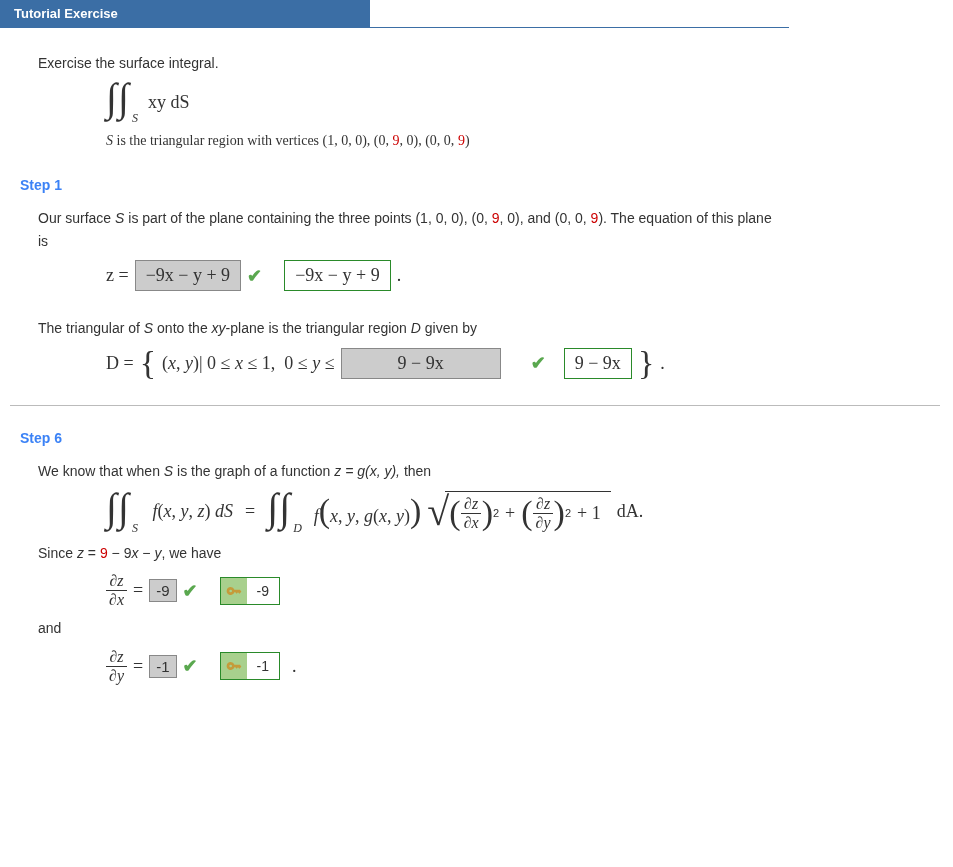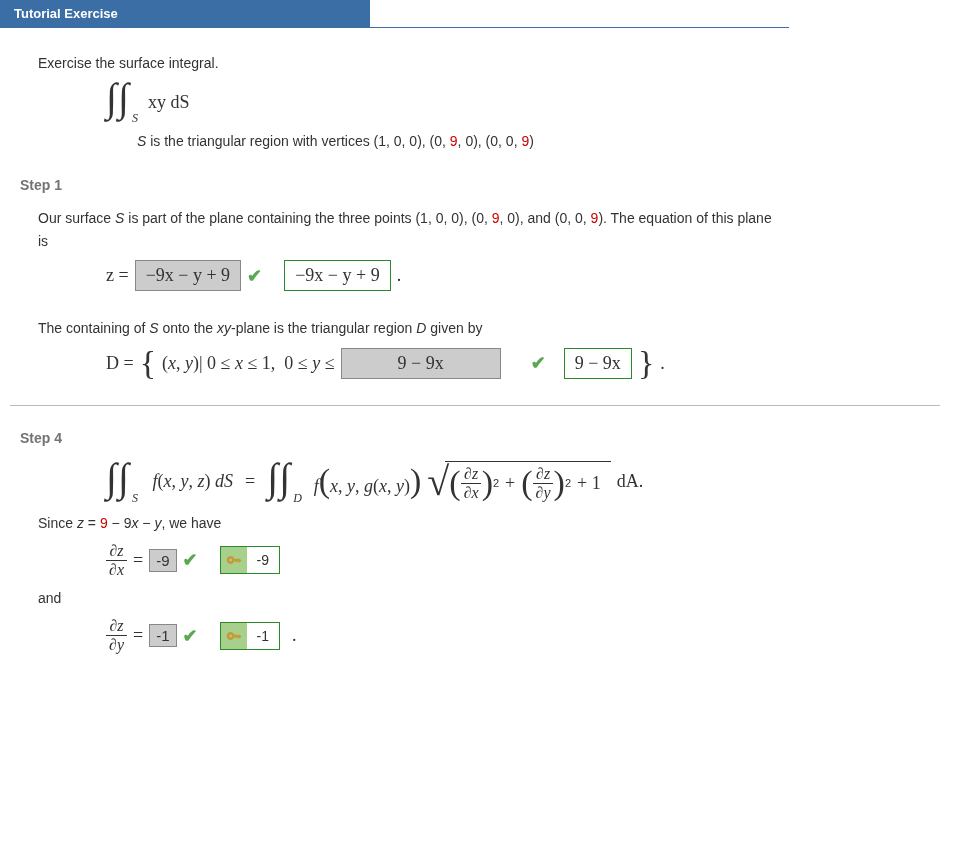--- a/index.html
+++ b/index.html
@@ -22,21 +22,21 @@
     color: #fff;
     font-weight: bold;
     padding: 6px 14px;
     font-size: 13px;
     width: 370px;
   }
   .content { padding: 18px 10px 10px 38px; }
   .problem-statement { margin-bottom: 28px; }
   .indented { margin-left: 68px; margin-top: 6px; margin-bottom: 6px; }
   .step-header {
-    color: #737373;
+    color: #3b82f6;
     font-weight: bold;
     margin: 24px 0 14px -18px;
     font-size: 14px;
   }
   .red { color: #c00; }
   .italic { font-style: italic; }
   .hr { border: none; border-top: 1px solid #bbb; margin: 26px 0 24px -28px; width: 930px; }
   .eq-line { display: flex; align-items: center; flex-wrap: wrap; gap: 6px; margin: 8px 0 8px 68px; }
   .answer-box {
     display: inline-flex; align-items: center; justify-content: center;
@@ -101,21 +101,21 @@
       <div class="indented">
         <span class="integral-block">
           <span class="dbl-int">
             <span class="int-sym i1">∫</span>
               <span class="int-sym i2">∫</span>
             <span class="int-sub">S</span>
           </span>
           <span class="math">xy dS</span>
         </span>
       </div>
-      <div class="indented" style="margin-left:99px;">
+      <div class="indented" style="margin-left:68px;font-family:Liberation Serif, serif;">
         <span class="italic">S</span>
         
         
         <span> is the triangular region with vertices (1, 0, 0), (0, <span class="red">9</span>, 0), (0, 0, <span class="red">9</span>)</span>
       </div>
     </div>
 
     <div class="step-header">Step 1</div>
 
     <p>
@@ -125,40 +125,43 @@
     <div class="eq-line">
       <span class="math">z =</span>
       <span class="answer-box">−9x − y + 9</span>
       <span class="check">✔</span>
       <span style="width:10px;"></span>
       <span class="correct-box">−9x − y + 9</span>
       <span class="math-up">.</span>
     </div>
 
     <p style="margin-top:26px;">
-      <span>The containing of </span><span class="italic">S</span><span> onto the </span><span class="italic">xy</span><span>-plane is the triangular region </span><span class="italic">D</span><span> given by</span>
+      <span>The triangular of </span><span class="italic">S</span><span> onto the </span><span class="italic">xy</span><span>-plane is the triangular region </span><span class="italic">D</span><span> given by</span>
     </p>
 
     <div class="eq-line">
       <span class="math">D =</span>
       <span class="big-brace">{</span>
       <span class="math" style="font-style:normal;">(<span class="italic">x</span>, <span class="italic">y</span>)| 0 ≤ <span class="italic">x</span> ≤ 1,&nbsp; 0 ≤ <span class="italic">y</span> ≤</span>
       <span class="answer-box" style="min-width:160px;">9 − 9x</span>
       <span style="width:18px;"></span>
       <span class="check">✔</span>
       <span style="width:6px;"></span>
       <span class="correct-box">9 − 9x</span>
       <span class="big-brace">}</span>
         <span class="math-up">.</span>
     </div>
 
     <hr class="hr">
 
-    <div class="step-header">Step 4</div>
-
+    <div class="step-header">Step 6</div>
+
+    <p>
+      <span>We know that when </span><span class="italic">S</span><span> is the graph of a function  </span><span class="italic">z = g(x, y),</span><span>  then</span>
+    </p>
 
     <div class="eq-line" style="margin-left:68px;">
       <span class="integral-block">
         <span class="dbl-int">
           <span class="int-sym i1">∫</span>
             <span class="int-sym i2">∫</span>
           <span class="int-sub">S</span>
         </span>
         <span class="math" style="font-style:normal;">&nbsp;<span class="italic">f</span>(<span class="italic">x</span>, <span class="italic">y</span>, <span class="italic">z</span>) <span class="italic">dS</span></span>
       </span>

